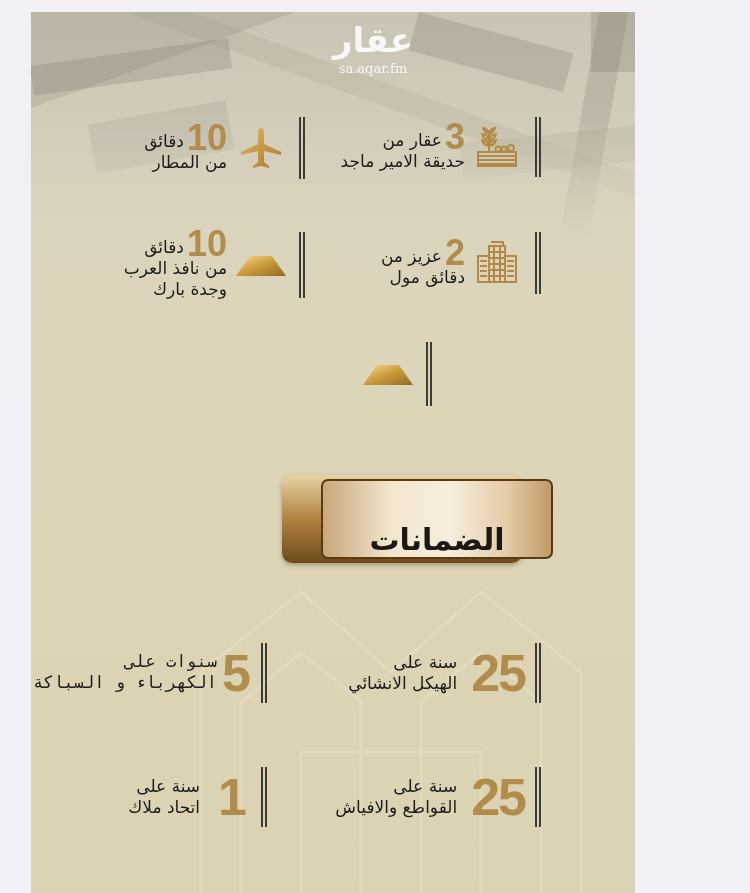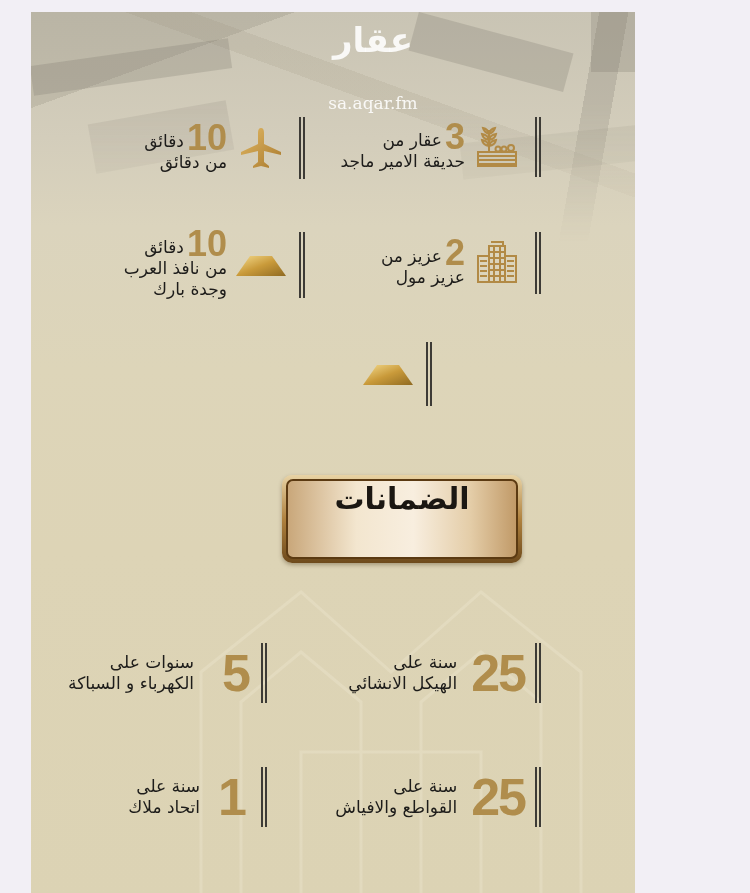--- a/index.html
+++ b/index.html
@@ -28,21 +28,21 @@
     .aerial .blk { position: absolute; background: rgba(110,105,95,0.22); }
     .deco-lines {
       position: absolute; left: 150px; top: 540px; width: 420px; height: 353px;
       opacity: 0.35;
     }
     .watermark {
       position: absolute; left: 282px; top: 6px; width: 120px;
       text-align: center; color: rgba(255,255,255,0.88);
     }
     .watermark .wm-logo { font-size: 34px; line-height: 44px; font-weight: bold; letter-spacing: 1px; }
-    .watermark .wm-url { font-family: "DejaVu Serif", serif; font-size: 17px; line-height: 14px; margin-top: 34px; }
+    .watermark .wm-url { font-family: "DejaVu Serif", serif; font-size: 13px; line-height: 14px; }
 
     .item {
       position: absolute;
       direction: rtl;
       display: flex; align-items: center;
     }
     .bar {
       width: 6px; border-left: 2px solid #3d3b36; border-right: 2px solid #3d3b36;
       flex: none;
     }
@@ -62,21 +62,21 @@
       position: absolute; left: 251px; top: 463px; width: 240px; height: 88px;
       border-radius: 10px;
       background: linear-gradient(180deg, #e8d3a5 0%, #b0823f 50%, #6e4a1c 100%);
       padding: 4px;
       box-shadow: 0 2px 4px rgba(60,40,10,0.35);
     }
     .guar-btn .inner {
       width: 100%; height: 100%; border-radius: 7px;
       border: 2px solid #5b3a12;
       background: linear-gradient(90deg, #c9a77a 0%, #f3e6cf 30%, #f8eedf 55%, #e4cda8 80%, #c19a68 100%);
-      display: flex; align-items: flex-start; justify-content: center;
+      display: flex; align-items: flex-end; justify-content: center; margin-left: 35px;
     }
     .guar-btn .label {
       font-size: 30px; font-weight: bold; color: #1b1712; direction: rtl;
       font-family: "DejaVu Sans", sans-serif;
     }
     .g-num { font-size: 52px; line-height: 52px; }
   </style>
 </head>
 <body>
 
@@ -139,42 +139,42 @@
             </linearGradient>
           </defs>
         <path fill="url(#gg1)" d="M24 4 q3 0 3 5 L27 20 L44 28 L44 31 L27 27 L27 38 L32 42 L32 44 L24 42 L16 44 L16 42 L21 38 L21 27 L4 31 L4 28 L21 20 L21 9 q0 -5 3 -5z"></path>
       </svg>
     </div>
     <div class="text" style="margin-right:4px;">
       <div class="l1">
         <span class="n-inline">10</span>
         <span>دقائق</span>
       </div>
-      <div>من دقائق</div>
+      <div>من المطار</div>
     </div>
   </div>
 
   <div class="item" style="right:94px; top:220px;">
     <div class="bar" style="height:62px;"></div>
     <div class="icon" style="width:56px;height:50px;margin-right:10px;">
       <svg width="46" height="46" viewBox="0 0 46 46" fill="none" stroke="#b28a45" stroke-width="2">
         <rect x="15" y="6" width="16" height="36"></rect>
         <rect x="4" y="16" width="11" height="26"></rect>
         <rect x="31" y="16" width="11" height="26"></rect>
         <path d="M17 2 H29 V6"></path>
         <path d="M15 12 H31 M15 18 H31 M15 24 H31 M15 30 H31 M15 36 H31 M20 6 V42 M26 6 V42"></path>
         <path d="M6 21 H13 M6 26 H13 M6 31 H13 M6 36 H13 M33 21 H40 M33 26 H40 M33 31 H40 M33 36 H40"></path>
       </svg>
     </div>
     <div class="text" style="margin-right:4px;">
       <div class="l1">
         <span class="n-inline">2</span>
         <span>عزيز من</span>
       </div>
-      <div>عزيز مول</div>
+      <div>دقائق مول</div>
     </div>
   </div>
 
   <div class="item" style="right:330px; top:218px;">
     <div class="bar" style="height:66px;"></div>
     <div class="icon" style="width:60px;height:50px;margin-right:8px;">
       <svg width="54" height="30" viewBox="0 0 54 30">
         <defs>
             <linearGradient id="gb1" x1="0" y1="0" x2="1" y2="1">
               <stop offset="0" stop-color="#f5dc8e"></stop>
@@ -222,21 +222,21 @@
     <div class="num g-num" style="margin-right:10px;">25</div>
     <div class="text" style="margin-right:14px;">
       <div>سنة على</div>
       <div>الهيكل الانشائي</div>
     </div>
   </div>
 
   <div class="item" style="right:368px; top:631px;">
     <div class="bar" style="height:60px;"></div>
     <div class="num g-num" style="margin-right:12px;">5</div>
-    <div class="text" style="margin-right:28px;">
+    <div class="text" style="margin-right:5px;font-family:Liberation Mono, monospace;">
       <div>سنوات على</div>
       <div>الكهرباء و السباكة</div>
     </div>
   </div>
 
   <div class="item" style="right:94px; top:755px;">
     <div class="bar" style="height:60px;"></div>
     <div class="num g-num" style="margin-right:10px;">25</div>
     <div class="text" style="margin-right:14px;">
       <div>سنة على</div>

